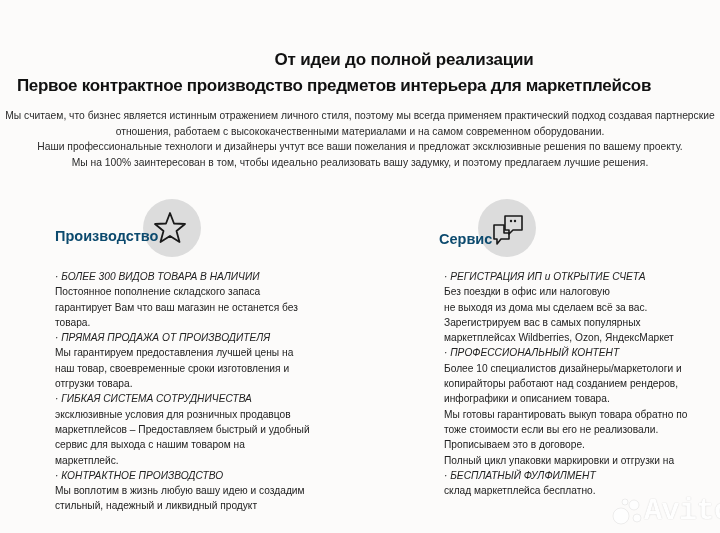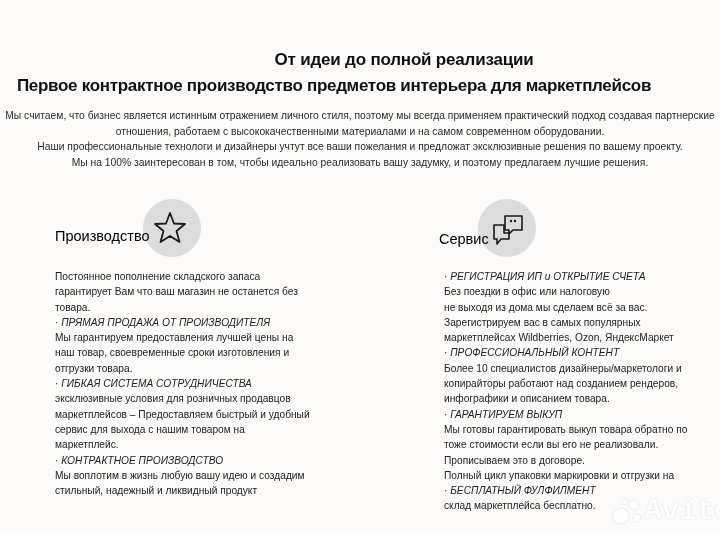--- a/index.html
+++ b/index.html
@@ -25,21 +25,21 @@
     position: absolute; left: 0; width: 720px; top: 108px;
     text-align: center; font-size: 10.3px; line-height: 15.5px; color: #2a2a2a;
   }
   .intro div { white-space: nowrap; }
   .circle {
     position: absolute; width: 58px; height: 58px; border-radius: 50%;
     background: #dcdcdc;
   }
   .circle svg { position: absolute; }
   .heading {
-    position: absolute; font-weight: normal; font-size: 14.5px; color: #000000;
+    position: absolute; font-weight: bold; font-size: 14.5px; color: #0c4a6e;
     white-space: nowrap;
   }
   .items {
     position: absolute; font-size: 10.2px; line-height: 15.3px; color: #222;
   }
   .items .line { white-space: nowrap; }
   .items .hdr { font-style: italic; text-transform: none; }
   .watermark {
     position: absolute; left: 612px; top: 493px; height: 36px; width: 105px;
     opacity: 0.85;
@@ -67,20 +67,21 @@
 </div>
 
 <div class="circle" style="left:143px; top:199px;">
   <svg width="34" height="34" viewBox="0 0 34 34" style="left:10px; top:12px;">
     <polygon points="17,2 21,12.5 32,13 23.5,20 26.5,31 17,25 7.5,31 10.5,20 2,13 13,12.5" fill="none" stroke="#1a1a1a" stroke-width="1.8" stroke-linejoin="round"></polygon>
   </svg>
 </div>
 <div class="heading" style="left:55px; top:228px;">Производство</div>
 
 <div class="items" id="prod-items" style="left:55px; top:269px;">
+    <div class="line hdr">· БОЛЕЕ 300 ВИДОВ ТОВАРА В НАЛИЧИИ</div>
     <div class="line">Постоянное пополнение складского запаса</div>
     <div class="line">гарантирует Вам что ваш магазин не останется без</div>
     <div class="line">товара.</div>
     <div class="line hdr">· ПРЯМАЯ ПРОДАЖА ОТ ПРОИЗВОДИТЕЛЯ</div>
     <div class="line">Мы гарантируем предоставления лучшей цены на</div>
     <div class="line">наш товар, своевременные сроки изготовления и</div>
     <div class="line">отгрузки товара.</div>
     <div class="line hdr">· ГИБКАЯ СИСТЕМА СОТРУДНИЧЕСТВА</div>
     <div class="line">эксклюзивные условия для розничных продавцов</div>
     <div class="line">маркетплейсов – Предоставляем быстрый и удобный</div>
@@ -104,21 +105,20 @@
 <div class="items" id="serv-items" style="left:444px; top:269px;">
     <div class="line hdr">· РЕГИСТРАЦИЯ ИП и ОТКРЫТИЕ СЧЕТА</div>
     <div class="line">Без поездки в офис или налоговую</div>
     <div class="line">не выходя из дома мы сделаем всё за вас.</div>
     <div class="line">Зарегистрируем вас в самых популярных</div>
     <div class="line">маркетплейсах Wildberries, Ozon, ЯндексМаркет</div>
     <div class="line hdr">· ПРОФЕССИОНАЛЬНЫЙ КОНТЕНТ</div>
     <div class="line">Более 10 специалистов дизайнеры/маркетологи и</div>
     <div class="line">копирайторы работают над созданием рендеров,</div>
     <div class="line">инфографики и описанием товара.</div>
-    <div class="line hdr">· ГАРАНТИРУЕМ ВЫКУП</div>
     <div class="line">Мы готовы гарантировать выкуп товара обратно по</div>
     <div class="line">тоже стоимости если вы его не реализовали.</div>
     <div class="line">Прописываем это в договоре.</div>
     <div class="line">Полный цикл упаковки маркировки и отгрузки на</div>
     <div class="line hdr">· БЕСПЛАТНЫЙ ФУЛФИЛМЕНТ</div>
     <div class="line">склад маркетплейса бесплатно.</div>
   </div>
 
 <div class="watermark">
   <svg class="wm-dots" width="34" height="30" viewBox="0 0 34 30">

